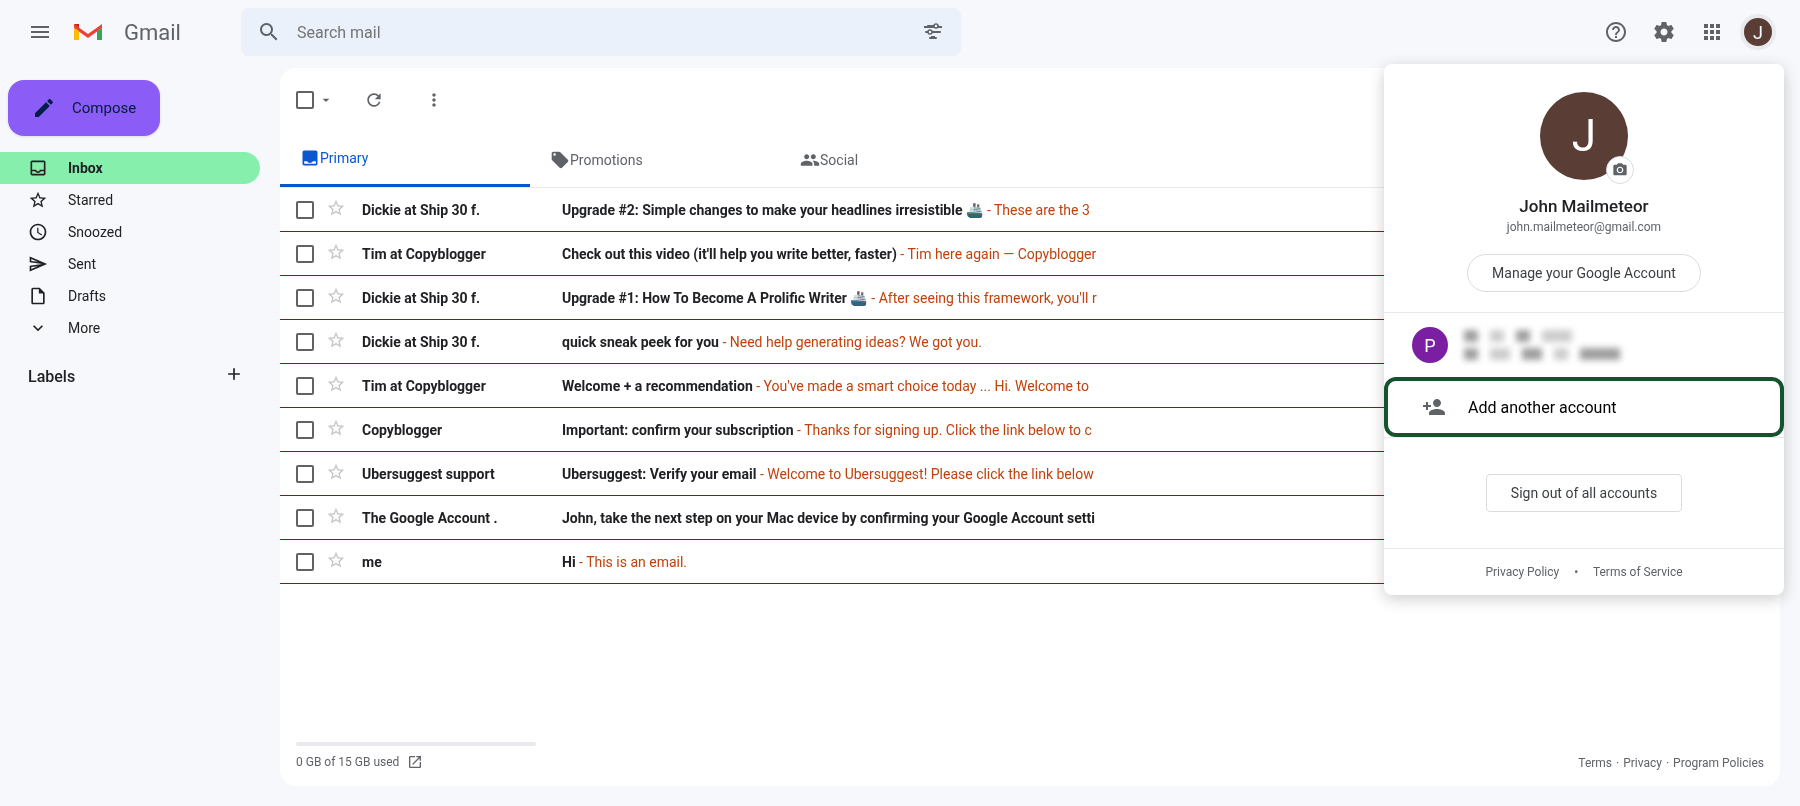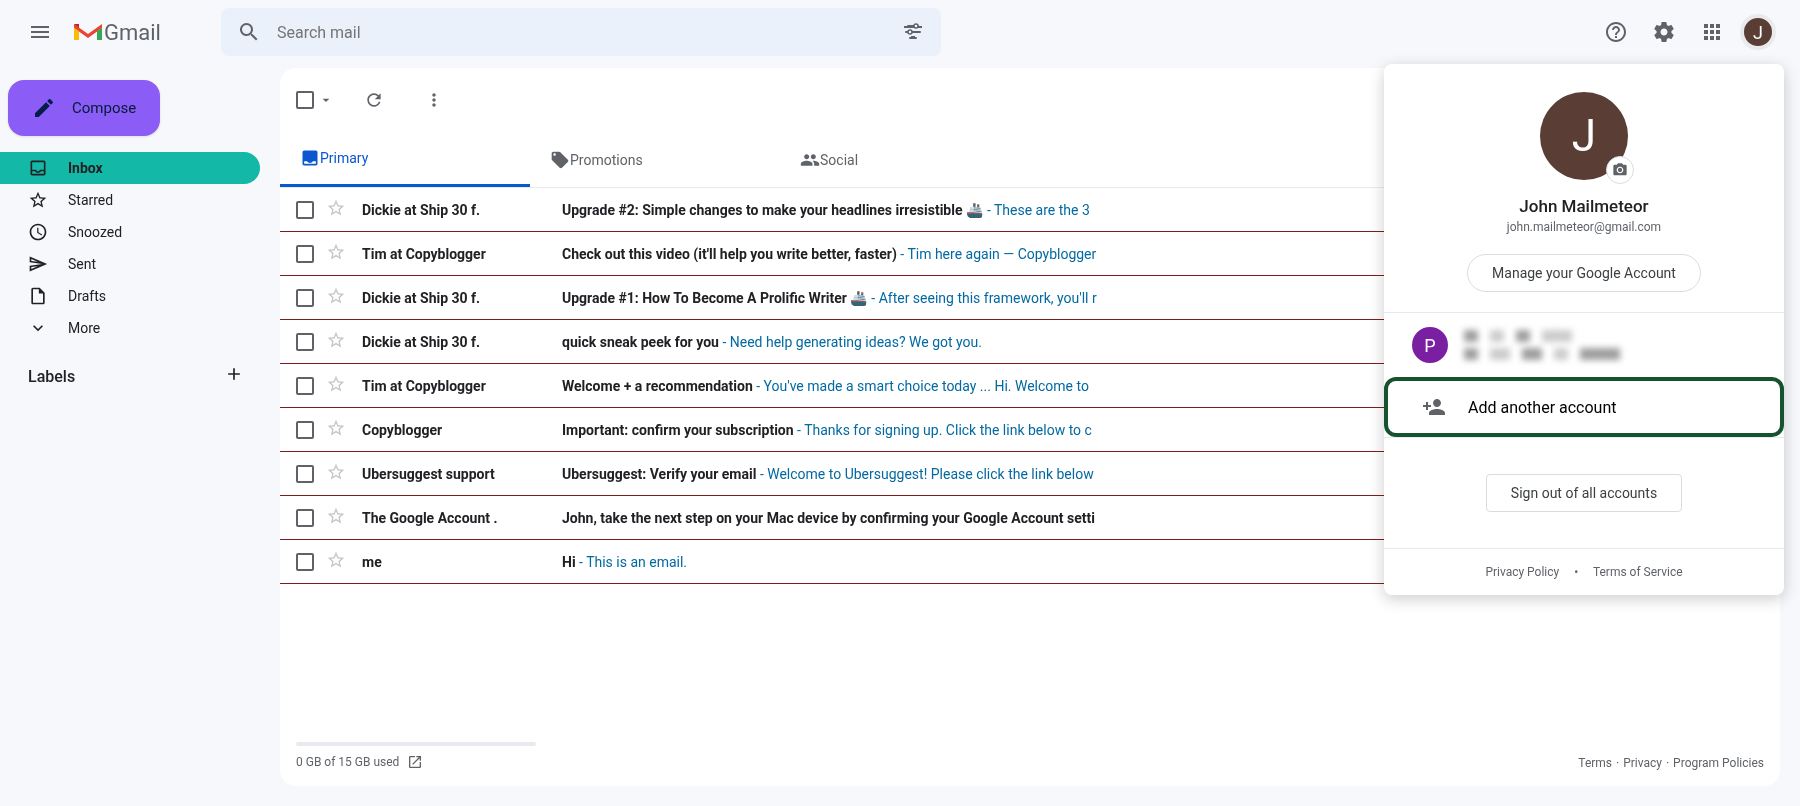--- a/index.html
+++ b/index.html
@@ -2,34 +2,34 @@
 <html><head>
 <meta charset="utf-8">
 <style>
 * { margin: 0; padding: 0; box-sizing: border-box; font-family: 'Google Sans', Roboto, Arial, sans-serif; }
 body { background: #f6f8fc; width: 1800px; height: 806px; overflow: hidden; position: relative; }
 
 
 .header { display: flex; align-items: center; padding: 8px 8px; height: 64px; }
 .menu-btn { width: 48px; height: 48px; display: flex; align-items: center; justify-content: center; border-radius: 50%; cursor: pointer; margin-left: 8px; }
 .logo-area { display: flex; align-items: center; margin-left: 8px; margin-right: 40px; }
-.gmail-logo { display: flex; align-items: center; gap: 0; justify-content: flex-end; }
+.gmail-logo { display: flex; align-items: center; gap: 20px; justify-content: flex-end; }
 .gmail-text { font-size: 22px; color: #5f6368; }
 .search-bar { flex: 1; max-width: 720px; height: 48px; background: #eaf1fb; border-radius: 8px; display: flex; align-items: center; padding: 0 16px; margin-left: 20px; }
 .search-bar input { flex: 1; border: none; background: transparent; font-size: 16px; outline: none; margin-left: 16px; color: #5f6368; }
 .search-options { margin-left: auto; cursor: pointer; }
 .header-right { margin-left: auto; display: flex; align-items: center; gap: 8px; padding-right: 16px; }
 .icon-btn { width: 40px; height: 40px; display: flex; align-items: center; justify-content: center; border-radius: 50%; cursor: pointer; }
 .avatar { width: 36px; height: 36px; border-radius: 50%; background: #5a3d35; color: white; display: flex; align-items: center; justify-content: center; font-size: 18px; cursor: pointer; border: 4px solid #e8eaed; }
 
 
 .sidebar { position: absolute; left: 0; top: 64px; width: 260px; padding: 8px 0; }
 .compose-btn { margin: 8px 0 16px 8px; padding: 16px 24px; background: #8b5cf6; border: none; border-radius: 16px; display: flex; align-items: center; gap: 16px; font-size: 15px; color: #001d35; cursor: pointer; box-shadow: 0 1px 3px rgba(0,0,0,0.1); }
 .nav-item { display: flex; align-items: center; padding: 6px 12px 6px 28px; border-radius: 0 16px 16px 0; cursor: pointer; font-size: 14px; color: #202124; height: 32px; }
-.nav-item.active { background: #14b8a6; font-weight: bold; }
+.nav-item.active { background: #86efac; font-weight: bold; }
 .nav-item .nav-icon { margin-right: 20px; width: 20px; display: flex; justify-content: center; }
 .labels-header { display: flex; align-items: center; justify-content: space-between; padding: 20px 16px 8px 28px; }
 .labels-title { font-size: 16px; font-weight: 500; color: #202124; }
 .add-label { cursor: pointer; }
 
 
 .main { position: absolute; left: 280px; top: 68px; right: 20px; bottom: 20px; background: #fff; border-radius: 16px; overflow: hidden; }
 .toolbar { display: flex; align-items: center; padding: 12px 16px; gap: 20px; }
 .checkbox-dd { display: flex; align-items: center; gap: 4px; }
 .checkbox { width: 18px; height: 18px; border: 2px solid #5f6368; border-radius: 2px; cursor: pointer; }
@@ -38,21 +38,21 @@
 .tabs { display: flex; border-bottom: 1px solid #e8eaed; }
 .tab { display: flex; align-items: center; padding: 16px 20px; cursor: pointer; font-size: 14px; color: #5f6368; min-width: 250px; }
 .tab.active { color: #0b57d0; border-bottom: 3px solid #0b57d0; }
 
 
 .email-row { display: flex; align-items: center; padding: 10px 16px; border-bottom: 1px solid #7f1d1d; cursor: pointer; font-size: 14px; }
 .email-row .star { margin: 0 16px 0 12px; }
 .email-sender { width: 200px; font-weight: bold; color: #202124; }
 .email-content { flex: 1; color: #202124; overflow: hidden; white-space: nowrap; text-overflow: ellipsis; }
 .email-subject { font-weight: bold; }
-.email-preview { color: #0369a1; font-weight: normal; }
+.email-preview { color: #c2410c; font-weight: normal; }
 
 
 .footer { position: absolute; bottom: 16px; left: 16px; right: 16px; display: flex; justify-content: space-between; align-items: flex-end; font-size: 12px; color: #5f6368; }
 .footer-left { display: flex; flex-direction: column; gap: 8px; }
 .progress-track { width: 240px; height: 4px; background: #e8eaed; border-radius: 2px; }
 .footer-center { display: flex; gap: 4px; }
 .footer-center a { color: #5f6368; text-decoration: none; }
 .footer-right { text-align: right; line-height: 1.6; }
 
 

